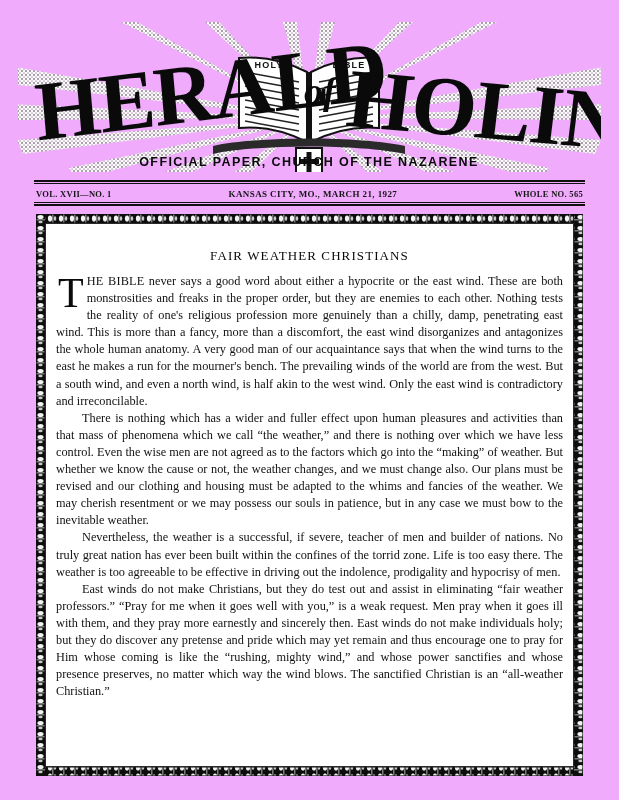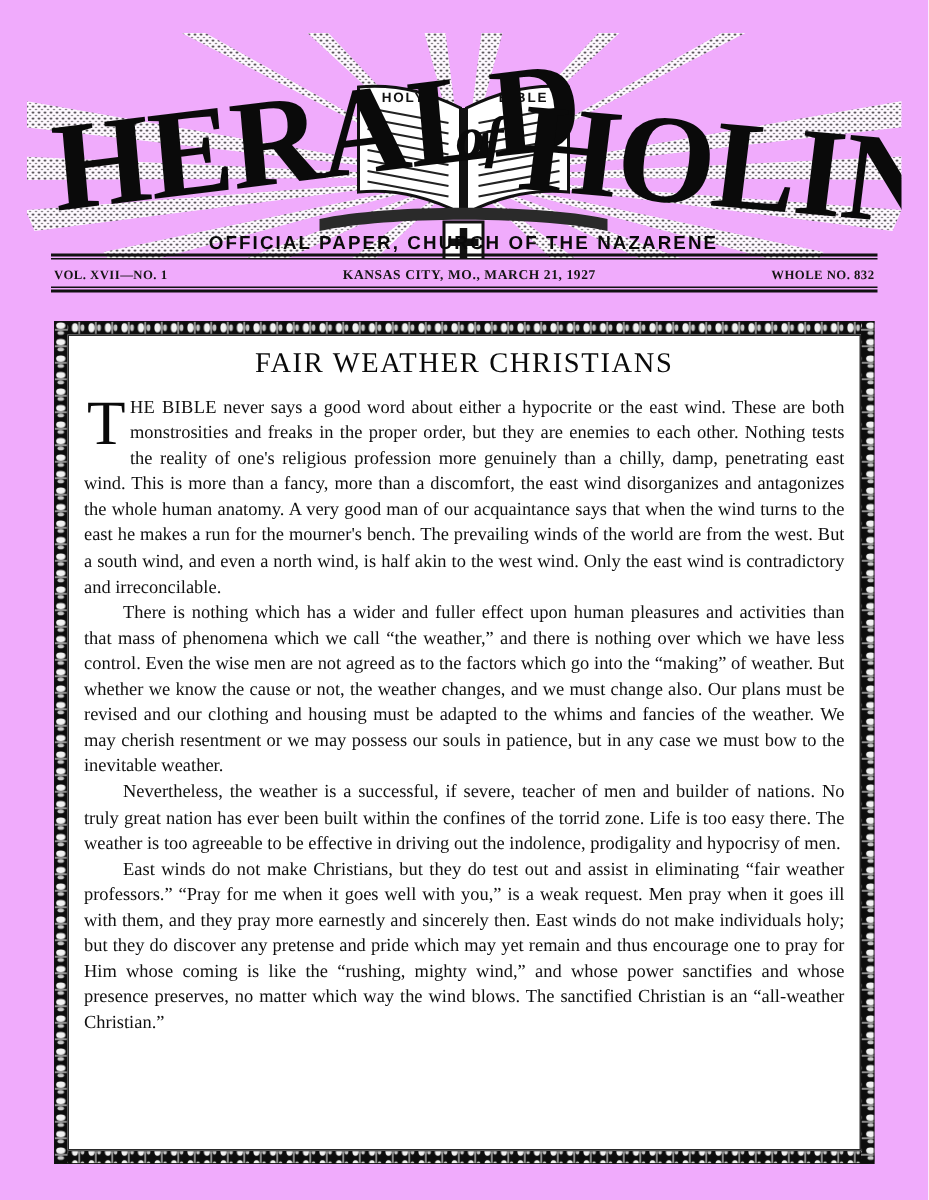--- a/index.html
+++ b/index.html
@@ -31,21 +31,21 @@
     top: 22px;
     width: 583px;
     height: 150px;
   }
   .masthead svg { display: block; }
 
   
   .dateline {
     position: absolute;
     left: 34px;
-    top: 169px;
+    top: 180px;
     width: 551px;
     height: 26px;
     text-align: center;
   }
   .rule-top, .rule-bot {
     position: absolute;
     left: 0;
     width: 100%;
     background: #111;
   }
@@ -110,24 +110,24 @@
     position: absolute;
     left: 20px;
     top: 14px;
     right: 20px;
     bottom: 14px;
     overflow: hidden;
   }
   .headline {
     text-align: center;
     font-family: "Liberation Serif", serif;
-    font-size: 19px;
+    font-size: 13px;
     font-weight: normal;
     letter-spacing: 1.1px;
-    margin: 4px 0 9px 0;
+    margin: 20px 0 9px 0;
     color: #0a0a0a;
   }
   .body-text {
     font-family: "Liberation Serif", serif;
     font-size: 12.3px;
     line-height: 17.1px;
     text-align: justify;
     text-justify: inter-word;
     color: #111;
     hyphens: none;
@@ -244,21 +244,21 @@
         <text x="291" y="144" font-family="Liberation Sans, sans-serif" font-size="12.5" font-weight="bold" fill="#0a0a0a" text-anchor="middle" letter-spacing="1.4">OFFICIAL PAPER, CHURCH OF THE NAZARENE</text>
       </g>
     </svg>
   </div>
 
   <div class="dateline">
     <div class="rule-top"></div>
     <div class="dateline-inner">
       <span class="dl-left">VOL. XVII—NO. 1</span>
       <span class="dl-mid">KANSAS CITY, MO., MARCH 21, 1927</span>
-      <span class="dl-right">WHOLE NO. 832</span>
+      <span class="dl-right">WHOLE NO. 565</span>
     </div>
     <div class="rule-bot"></div>
   </div>
 
   <div class="frame">
     <svg class="frame-svg" viewBox="0 0 547 562" preserveAspectRatio="none">
       <defs>
         <pattern id="ornH" width="11" height="9" patternUnits="userSpaceOnUse">
           <rect width="11" height="9" fill="#0d0d0d"></rect>
           <ellipse cx="3" cy="4.5" rx="2.1" ry="3.1" fill="#f2f2f2"></ellipse>

